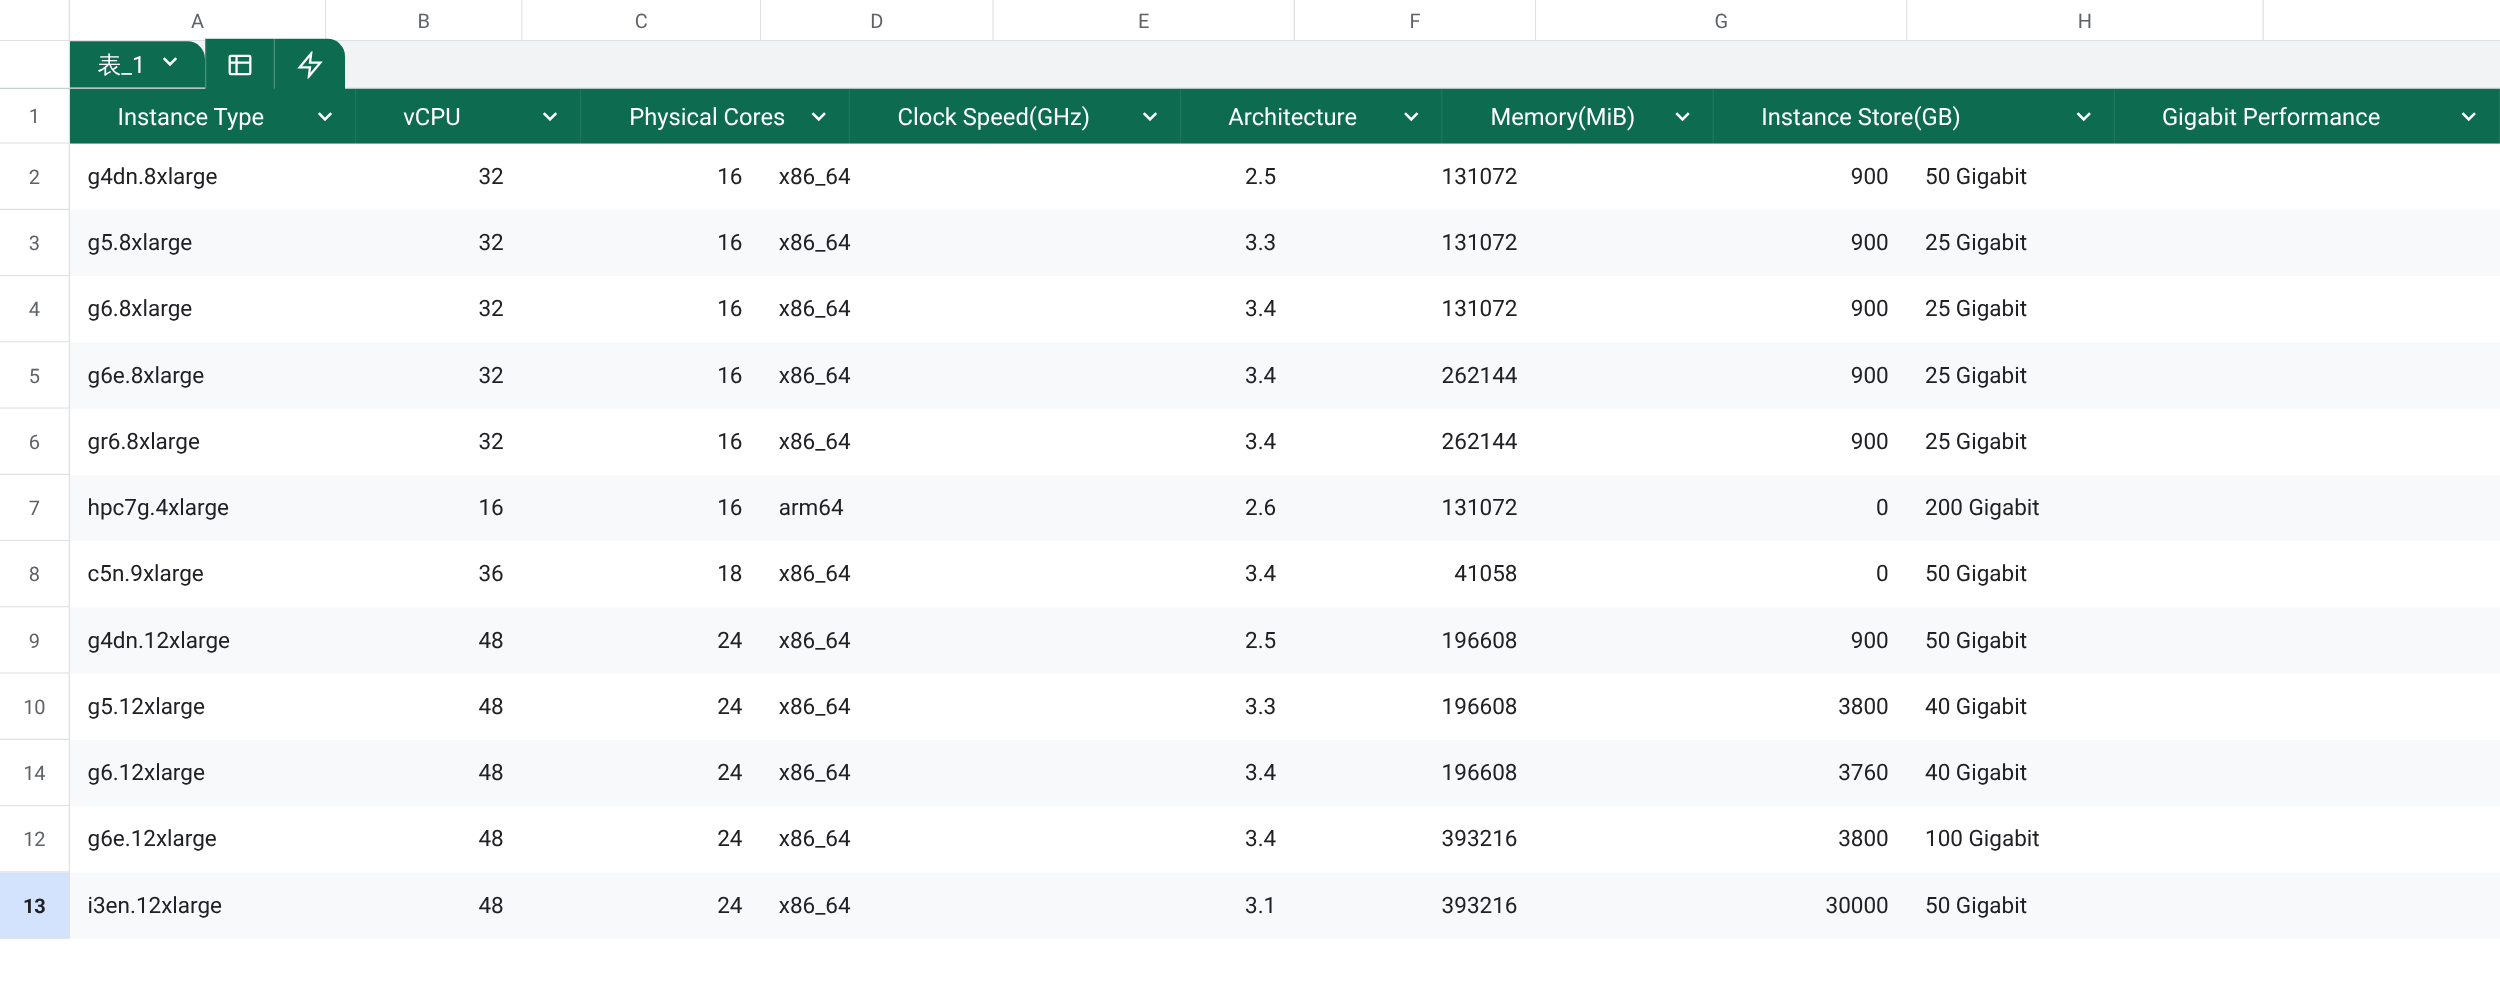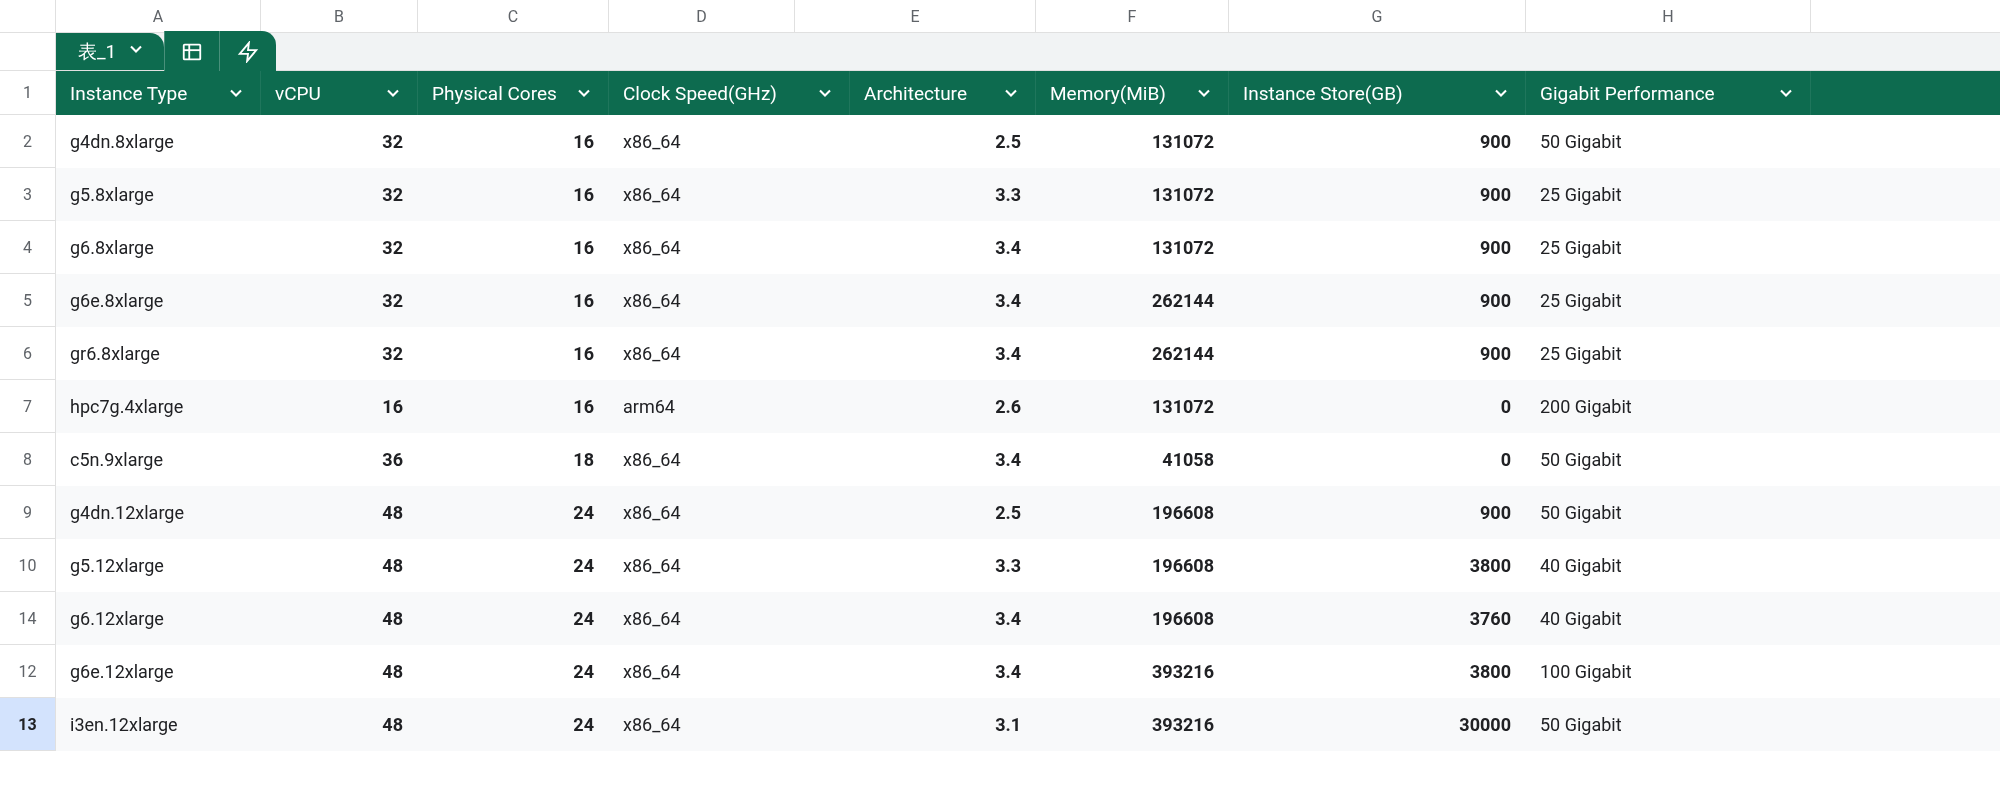--- a/index.html
+++ b/index.html
@@ -103,37 +103,38 @@
       text-align: center;
     }
     .header-cell {
       display: flex;
       align-items: center;
       justify-content: space-between;
       color: #fff;
       font-size: 19px;
       padding: 0 14px;
       border-right: 1px solid rgba(255,255,255,0.08);
+      margin-left: 24px;
     }
     .data-row {
       display: flex;
       height: 53px;
     }
     .data-row.even { background: #f8f9fa; }
     .data-row.odd { background: #fff; }
     .data-cell {
       display: flex;
       align-items: center;
       padding: 0 14px;
       font-size: 18px;
       color: #202124;
       border-right: 1px solid transparent;
     }
     .data-cell.text { justify-content: flex-start; }
-    .data-cell.num { justify-content: flex-end; font-weight: bold; }
+    .data-cell.num { justify-content: flex-end; }
     .chevron-down {
       width: 20px;
       height: 20px;
       flex-shrink: 0;
     }
     .icon-svg {
       width: 22px;
       height: 22px;
     }
     .col-A { width: 205px; }

